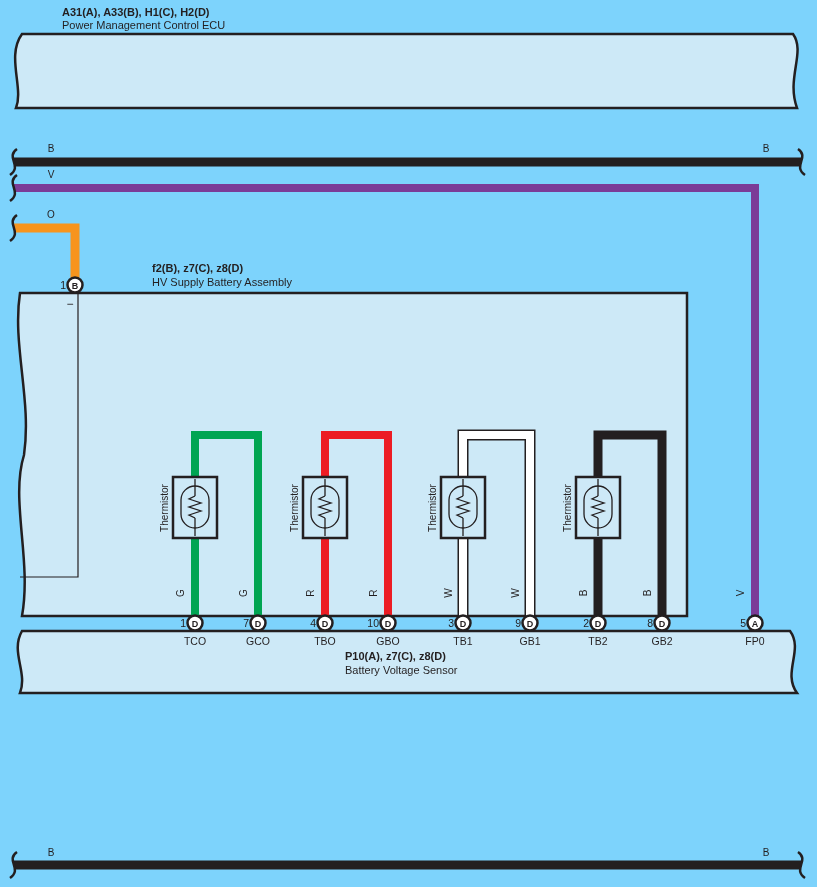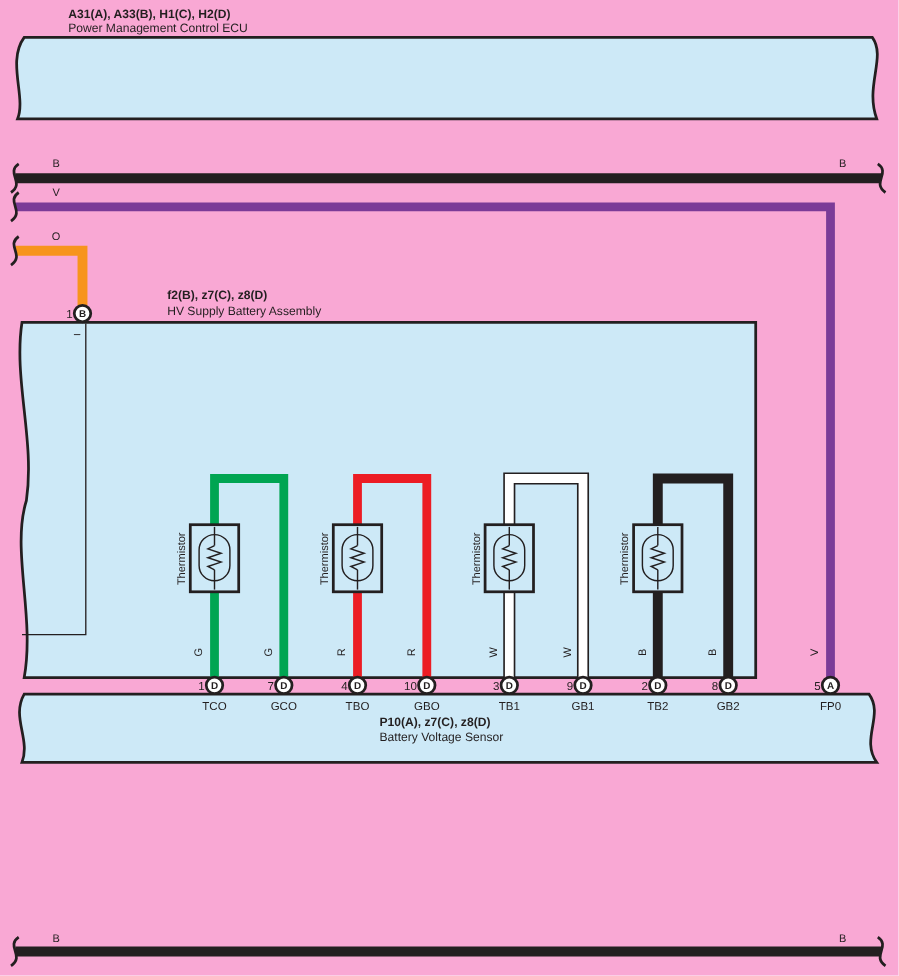--- a/index.html
+++ b/index.html
@@ -1,16 +1,16 @@
 <!DOCTYPE html>
 <html><head>
 <meta charset="utf-8">
 <style>
   html,body { margin:0; padding:0; background:#ffffff; }
-  #stage { position:relative; width:817px; height:887px; background:#f9a8d4; overflow:hidden; }
+  #stage { position:relative; width:817px; height:887px; background:#7dd3fc; overflow:hidden; }
   svg text { font-family:"Liberation Sans", sans-serif; fill:#231f20; }
   .b    { font-weight:bold; font-size:11px; }
   .n    { font-size:11px; }
   .lab  { font-size:10px; text-anchor:middle; }
   .num  { font-size:10.5px; text-anchor:end; }
   .circ { font-size:9px; font-weight:bold; text-anchor:middle; }
   .term { font-size:10.5px; text-anchor:middle; }
   .rot  { font-size:10px; text-anchor:middle; }
   .therm{ font-size:10px; text-anchor:middle; }
   .minus{ font-size:12px; text-anchor:middle; }

